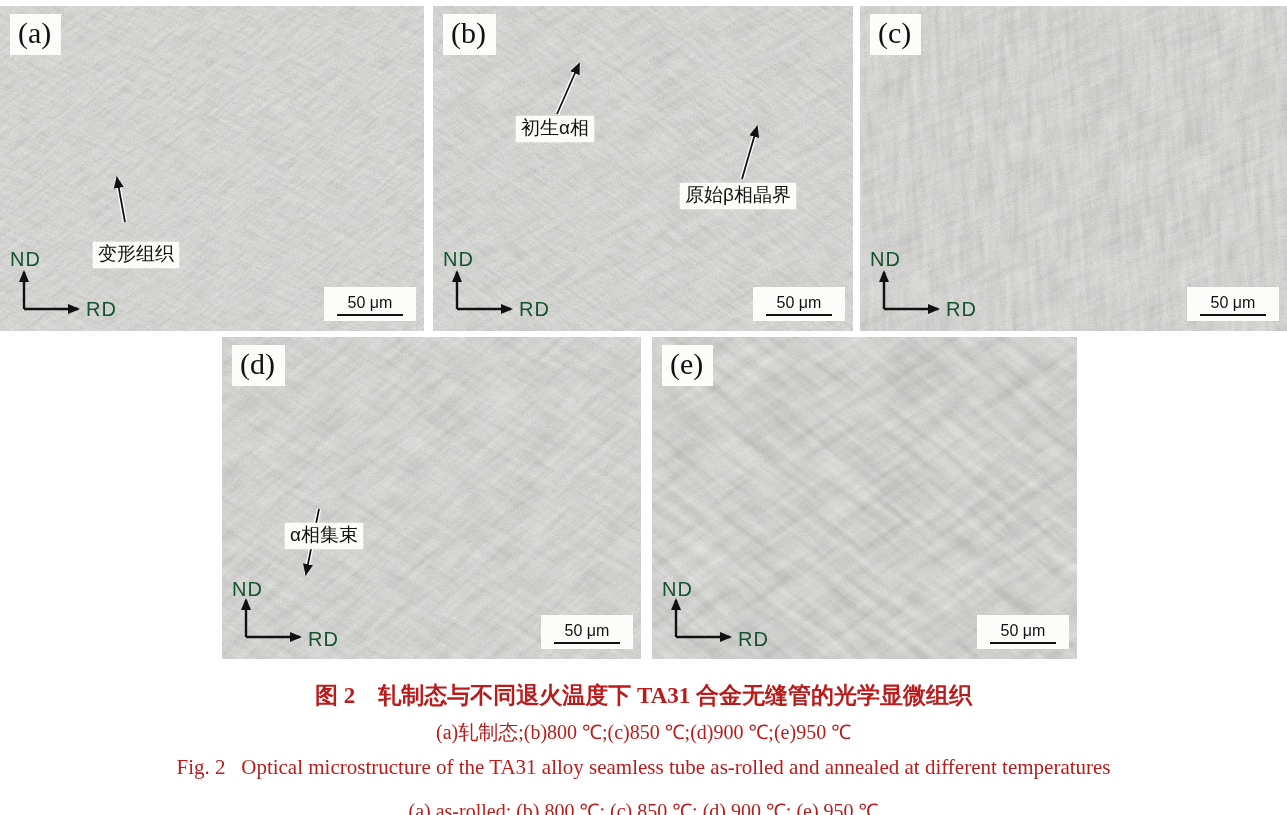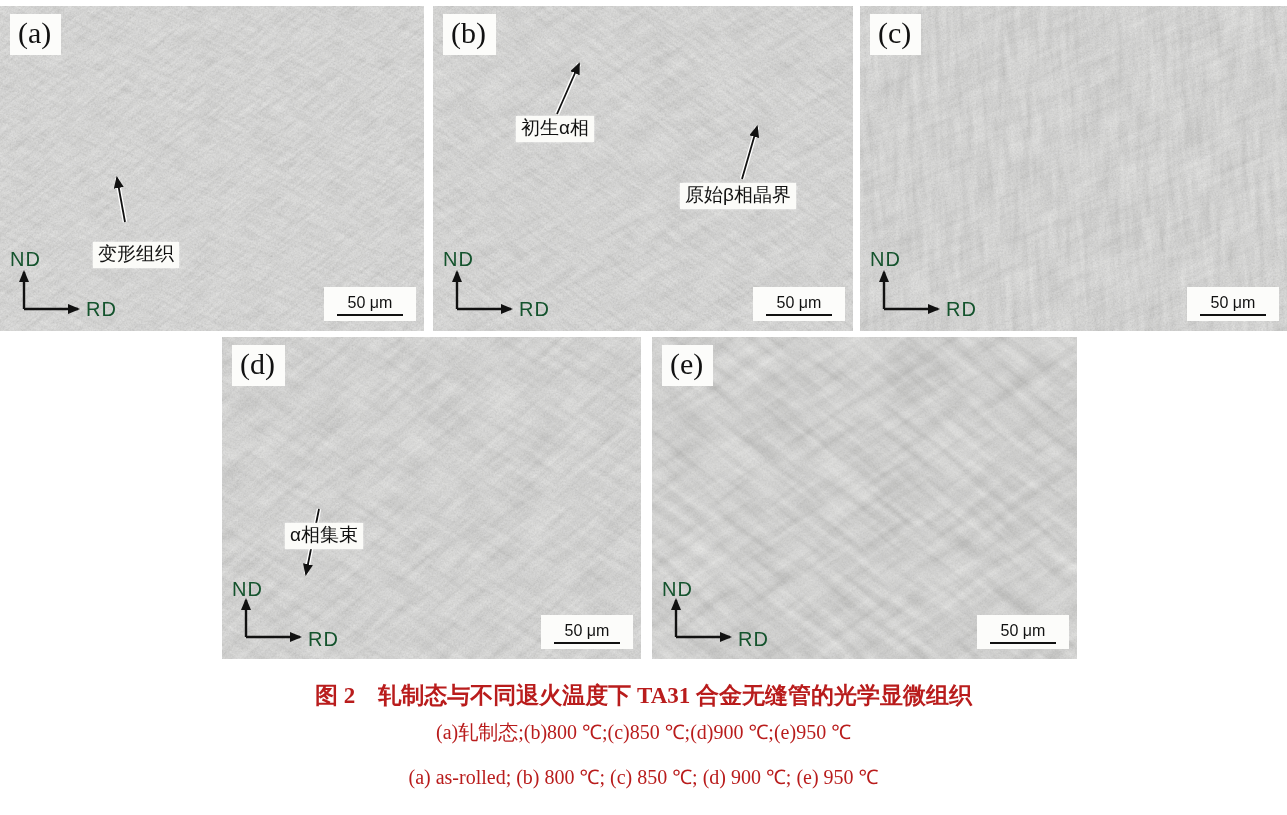--- a/index.html
+++ b/index.html
@@ -210,16 +210,17 @@
     <span class="axis-label" style="left:86px;bottom:8px;">RD</span>
     <div class="scalebar">
       <span class="scalebar-text">50 μm</span>
       <div class="scalebar-line"></div>
     </div>
   </div>
 
   <div id="caption">
     <span class="cap-line cap-zh-title">图 2　轧制态与不同退火温度下 TA31 合金无缝管的光学显微组织</span>
     <span class="cap-line cap-zh-sub">(a)轧制态;(b)800 ℃;(c)850 ℃;(d)900 ℃;(e)950 ℃</span>
+    <span class="cap-line cap-en-title">Fig. 2   Optical microstructure of the TA31 alloy seamless tube as-rolled and annealed at different temperatures</span>
     <span class="cap-line cap-en-sub">(a) as-rolled; (b) 800 ℃; (c) 850 ℃; (d) 900 ℃; (e) 950 ℃</span>
   </div>
 
 </div>
 
 </body></html>

